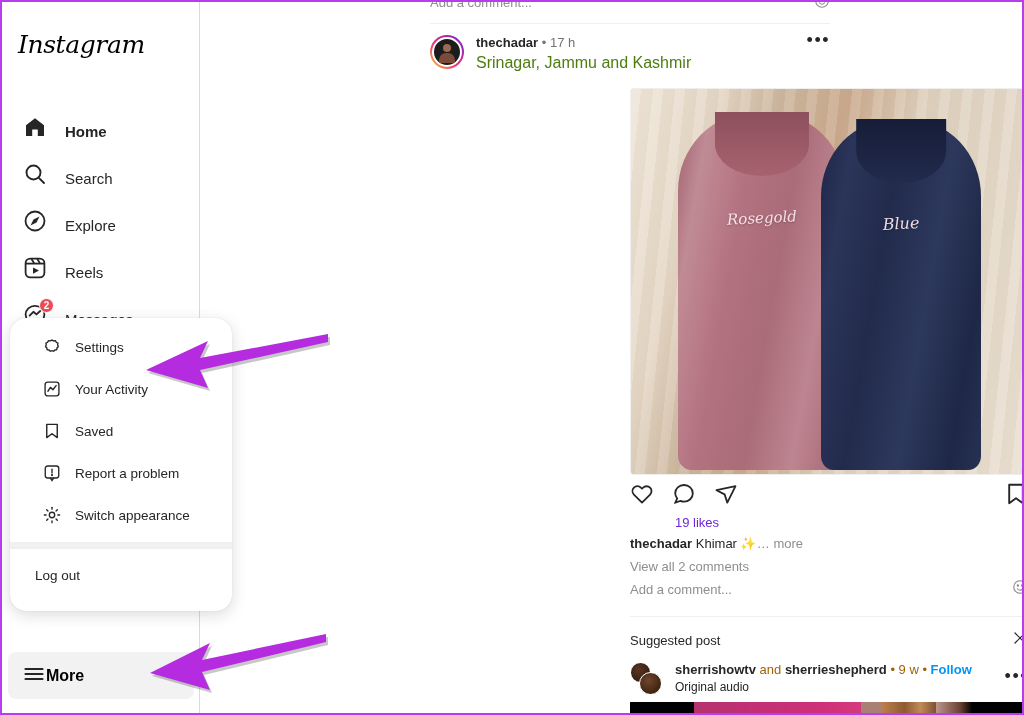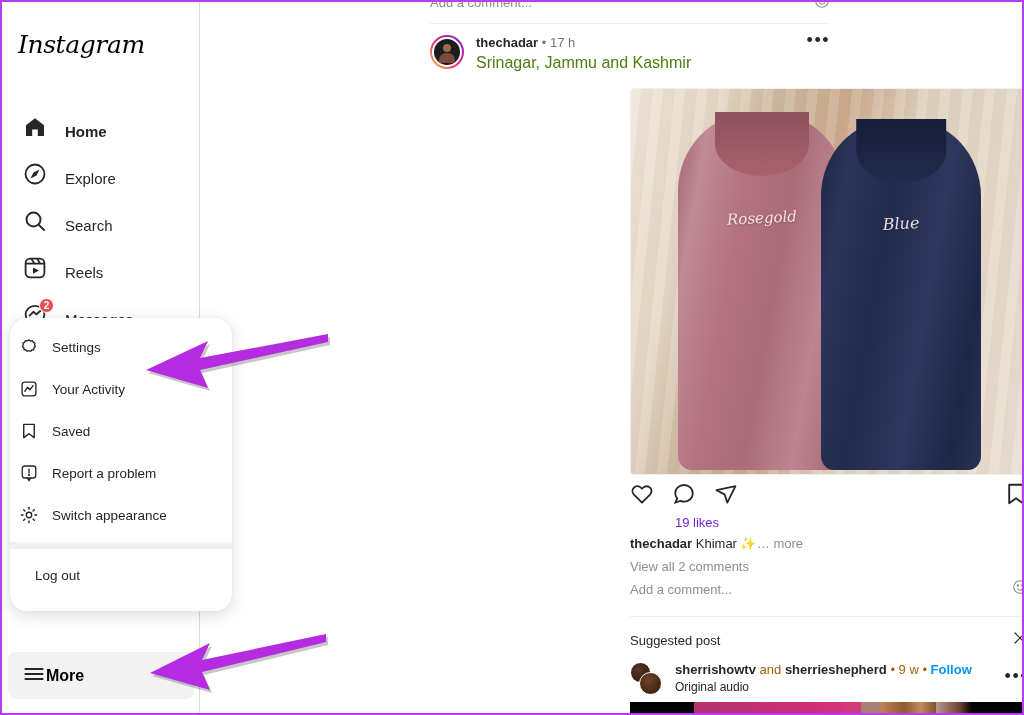--- a/index.html
+++ b/index.html
@@ -115,21 +115,21 @@
     border-radius: 16px;
     box-shadow: 0 4px 16px rgba(0,0,0,0.14), 0 0 1px rgba(0,0,0,0.18);
     z-index: 20;
     overflow: hidden;
     padding-top: 8px;
   }
   .menu-item {
     display: flex;
     align-items: center;
     height: 42px;
-    padding: 0 9px;
+    padding: 0 32px;
     cursor: pointer;
     font-size: 13.5px;
     color: #262626;
   }
   .menu-item .m-ico {
     width: 19px; height: 19px;
     display: flex; align-items: center; justify-content: center;
     flex: 0 0 19px;
   }
   .menu-item .m-lbl { margin-left: 14px; }
@@ -409,36 +409,36 @@
         <span class="nav-ico">
           <svg width="24" height="24" viewBox="0 0 24 24">
               <path d="M12 3.2 3 10.2V21h6.2v-6.4h5.6V21H21V10.2z" fill="#262626"></path>
             </svg>
         </span>
         <span class="nav-lbl">Home</span>
       </div>
 
       <div class="nav-item">
         <span class="nav-ico">
+          <svg width="24" height="24" viewBox="0 0 24 24" fill="none" stroke="#262626" stroke-width="1.9">
+            <circle cx="10.5" cy="10.5" r="7"></circle>
+              <line x1="15.6" y1="15.6" x2="21" y2="21" stroke-linecap="round"></line>
+          </svg>
+        </span>
+        <span class="nav-lbl">Search</span>
+      </div>
+
+      <div class="nav-item">
+        <span class="nav-ico">
           <svg width="24" height="24" viewBox="0 0 24 24" fill="none" stroke="#262626" stroke-width="1.8">
             <circle cx="12" cy="12" r="9.5"></circle>
             <polygon points="16.5,7.5 10.5,10.5 7.5,16.5 13.5,13.5" fill="#262626" stroke="none"></polygon>
           </svg>
         </span>
         <span class="nav-lbl">Explore</span>
-      </div>
-
-      <div class="nav-item">
-        <span class="nav-ico">
-          <svg width="24" height="24" viewBox="0 0 24 24" fill="none" stroke="#262626" stroke-width="1.9">
-            <circle cx="10.5" cy="10.5" r="7"></circle>
-              <line x1="15.6" y1="15.6" x2="21" y2="21" stroke-linecap="round"></line>
-          </svg>
-        </span>
-        <span class="nav-lbl">Search</span>
       </div>
 
       <div class="nav-item">
         <span class="nav-ico">
           <svg width="24" height="24" viewBox="0 0 24 24" fill="none" stroke="#262626" stroke-width="1.8">
             <rect x="2.6" y="2.6" width="18.8" height="18.8" rx="4.6"></rect>
             <line x1="2.8" y1="7.6" x2="21.2" y2="7.6"></line>
             <line x1="8.4" y1="2.8" x2="11.2" y2="7.4"></line>
             <line x1="14.2" y1="2.8" x2="17" y2="7.4"></line>
             <polygon points="10,11.5 16,14.6 10,17.7" fill="#262626" stroke="none"></polygon>

